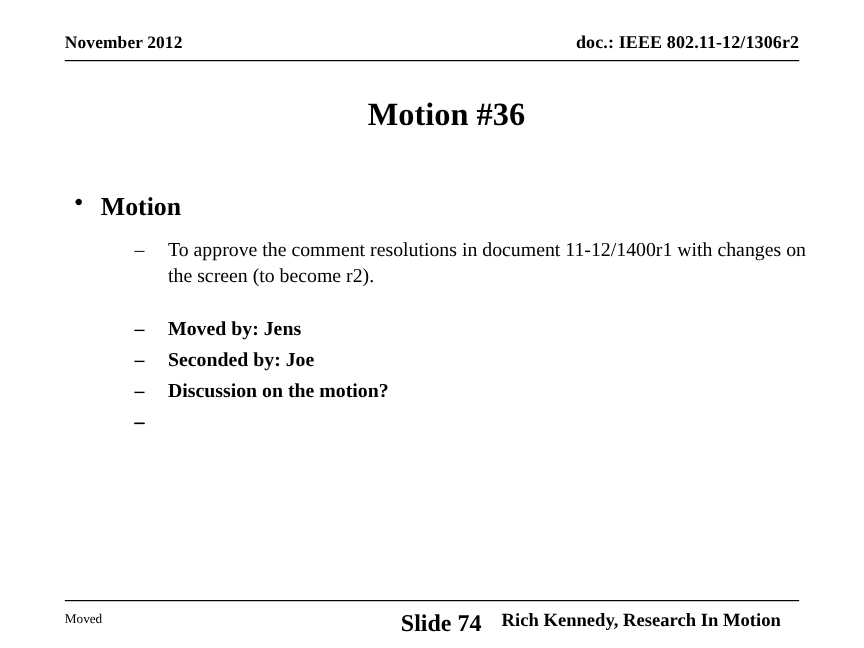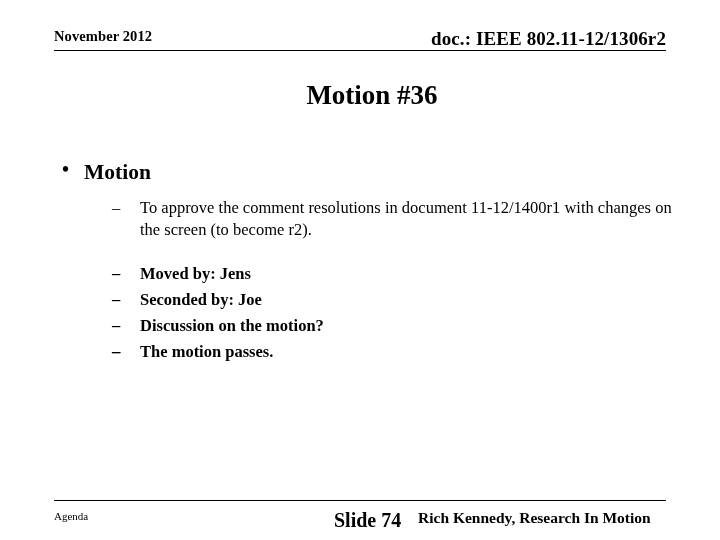--- a/index.html
+++ b/index.html
@@ -36,21 +36,21 @@
     left: 0;
     top: 0;
     font-size: 14.5px;
     font-weight: bold;
     letter-spacing: 0.1px;
   }
   .header-right {
     position: absolute;
     right: 0;
     top: 0;
-    font-size: 19px;
+    font-size: 15px;
     font-weight: bold;
     letter-spacing: 0.1px;
     white-space: nowrap;
   }
 
   
   .title {
     position: absolute;
     left: 66px;
     top: 80px;
@@ -175,23 +175,22 @@
       <span class="dash">–</span>
       <span>Discussion on the motion?</span>
     </div>
 
     <div class="lvl2 bold tight vote-spacing">
       <span class="dash">–</span>
     </div>
 
     <div class="lvl2 bold tight">
       <span class="dash">–</span>
-      <span>The motion passes.</span>
     </div>
 
   </div>
 
   <div class="footer-rule"></div>
-  <div class="footer-agenda">Agenda</div>
+  <div class="footer-agenda">Moved</div>
   <div class="footer-slide">Slide 74</div>
   <div class="footer-author">Rich Kennedy, Research In Motion</div>
 
 </div>
 
 </body></html>

